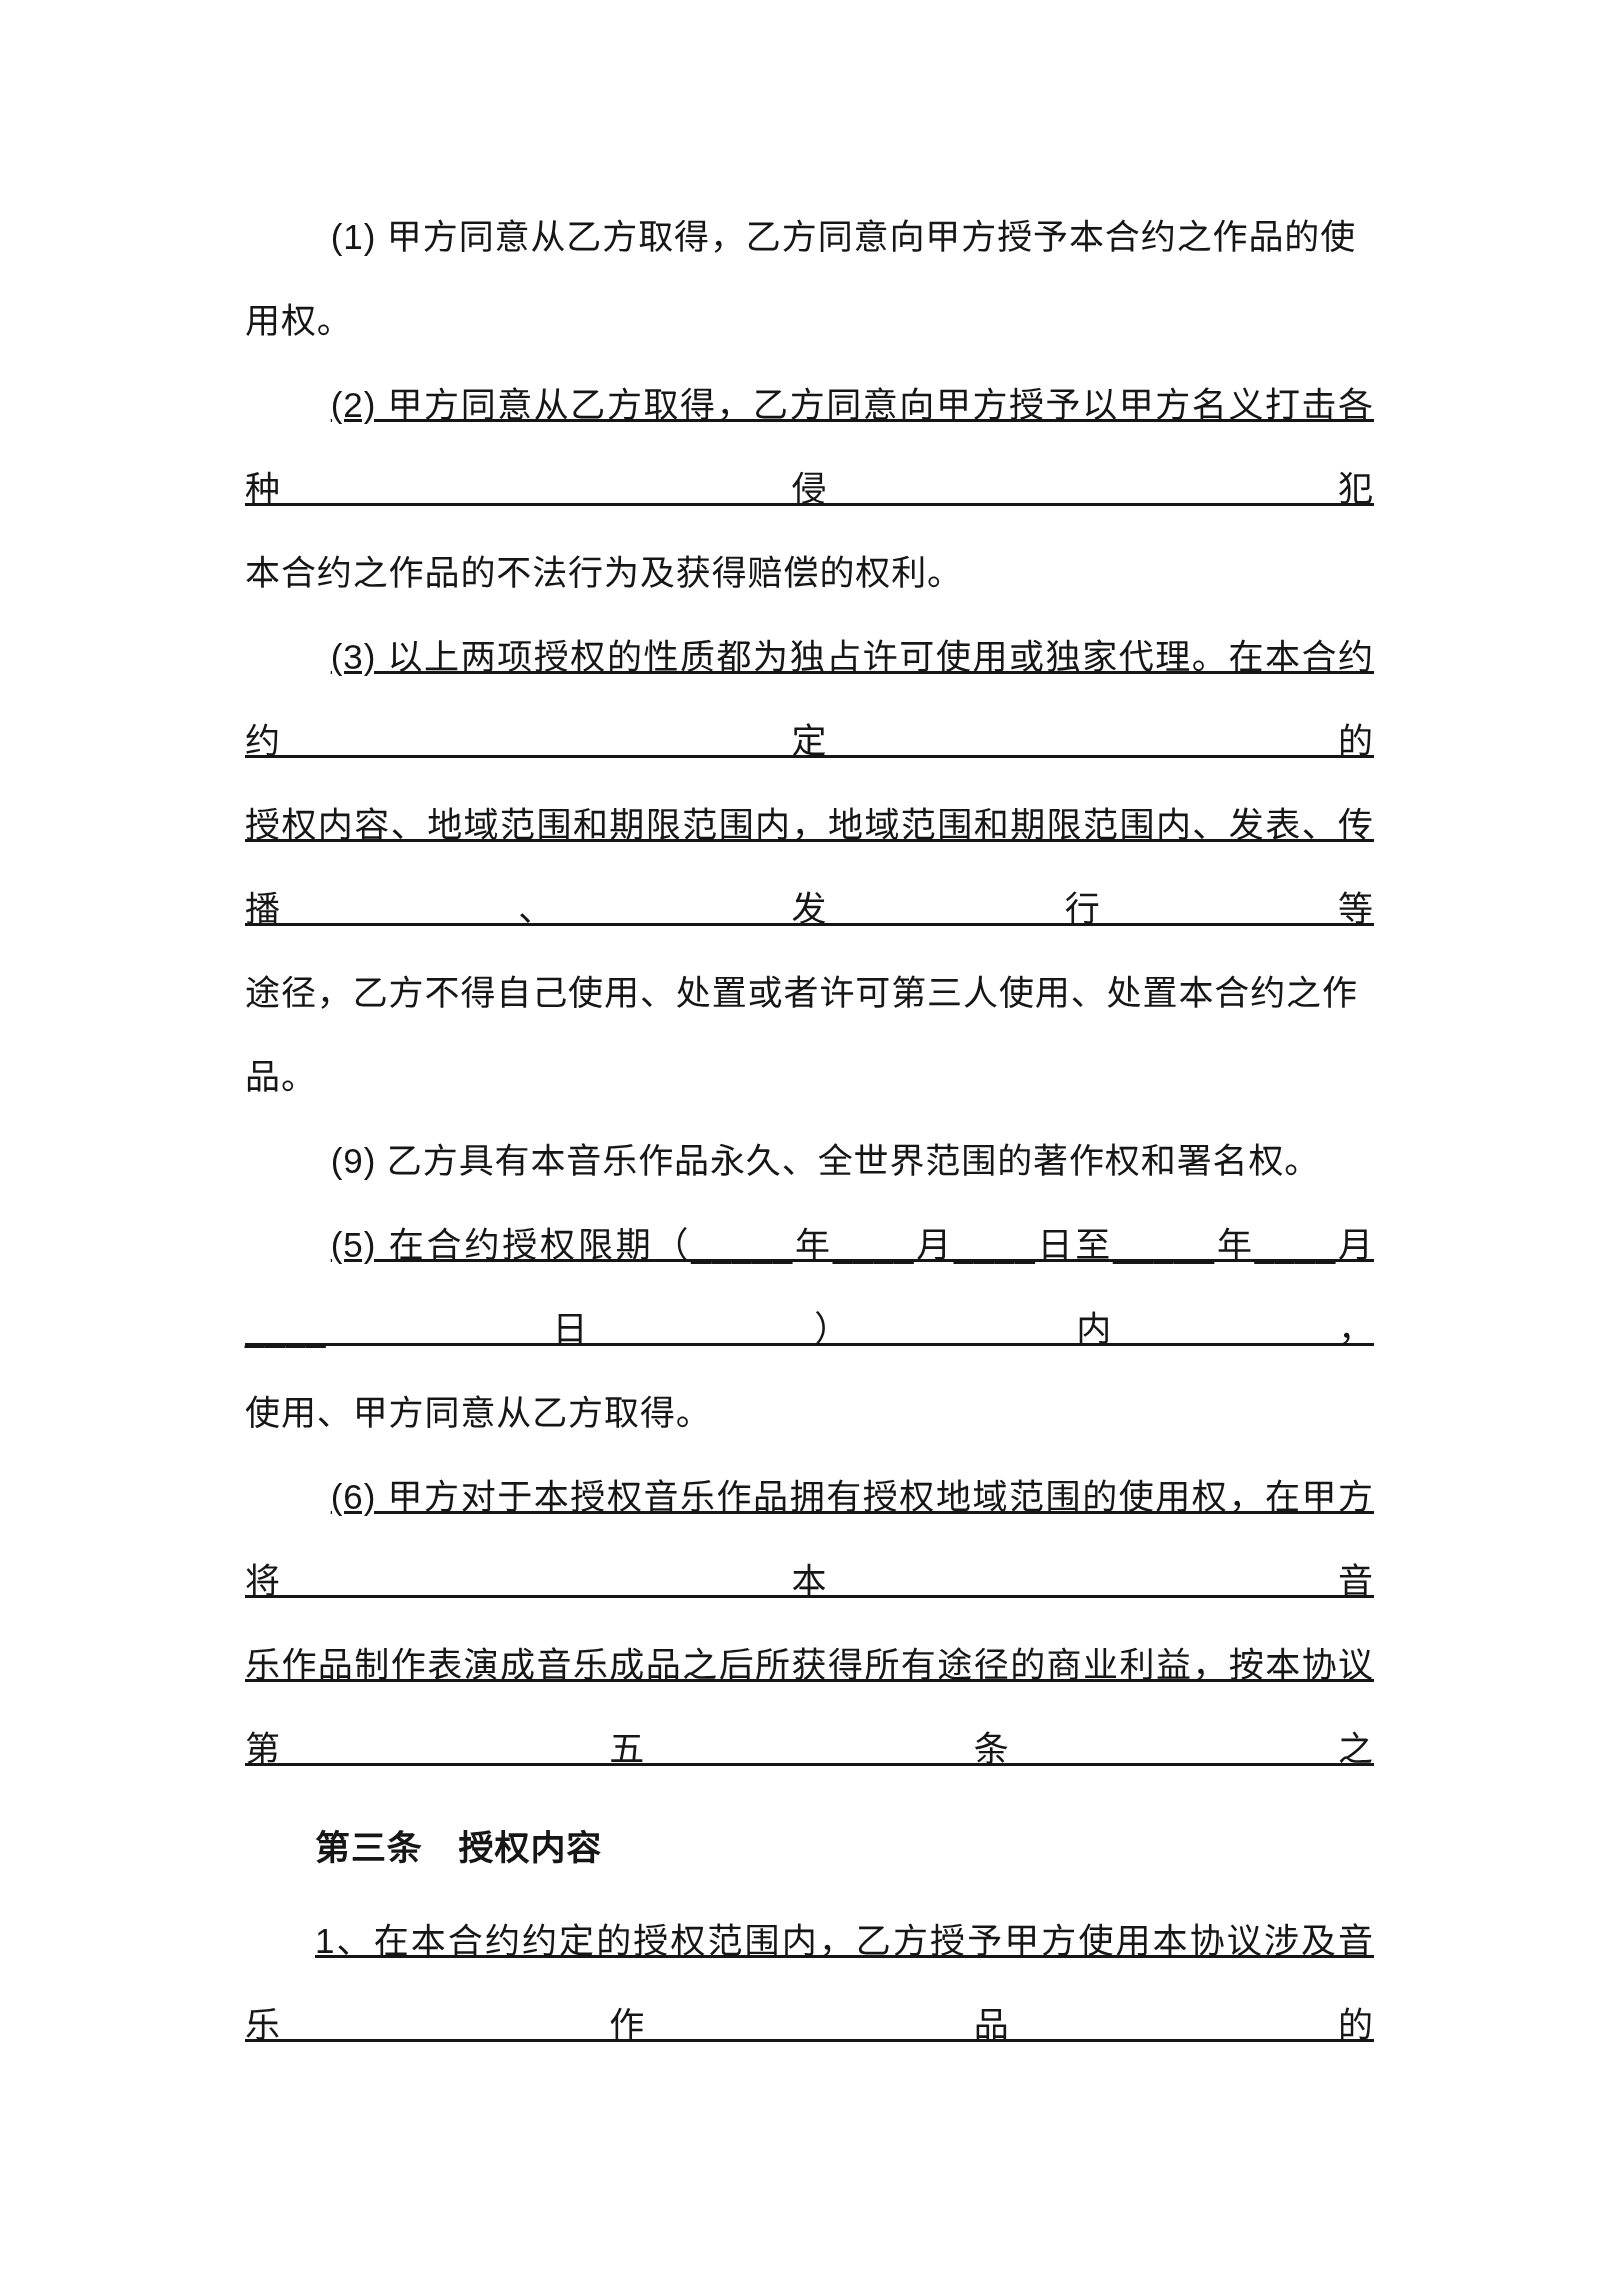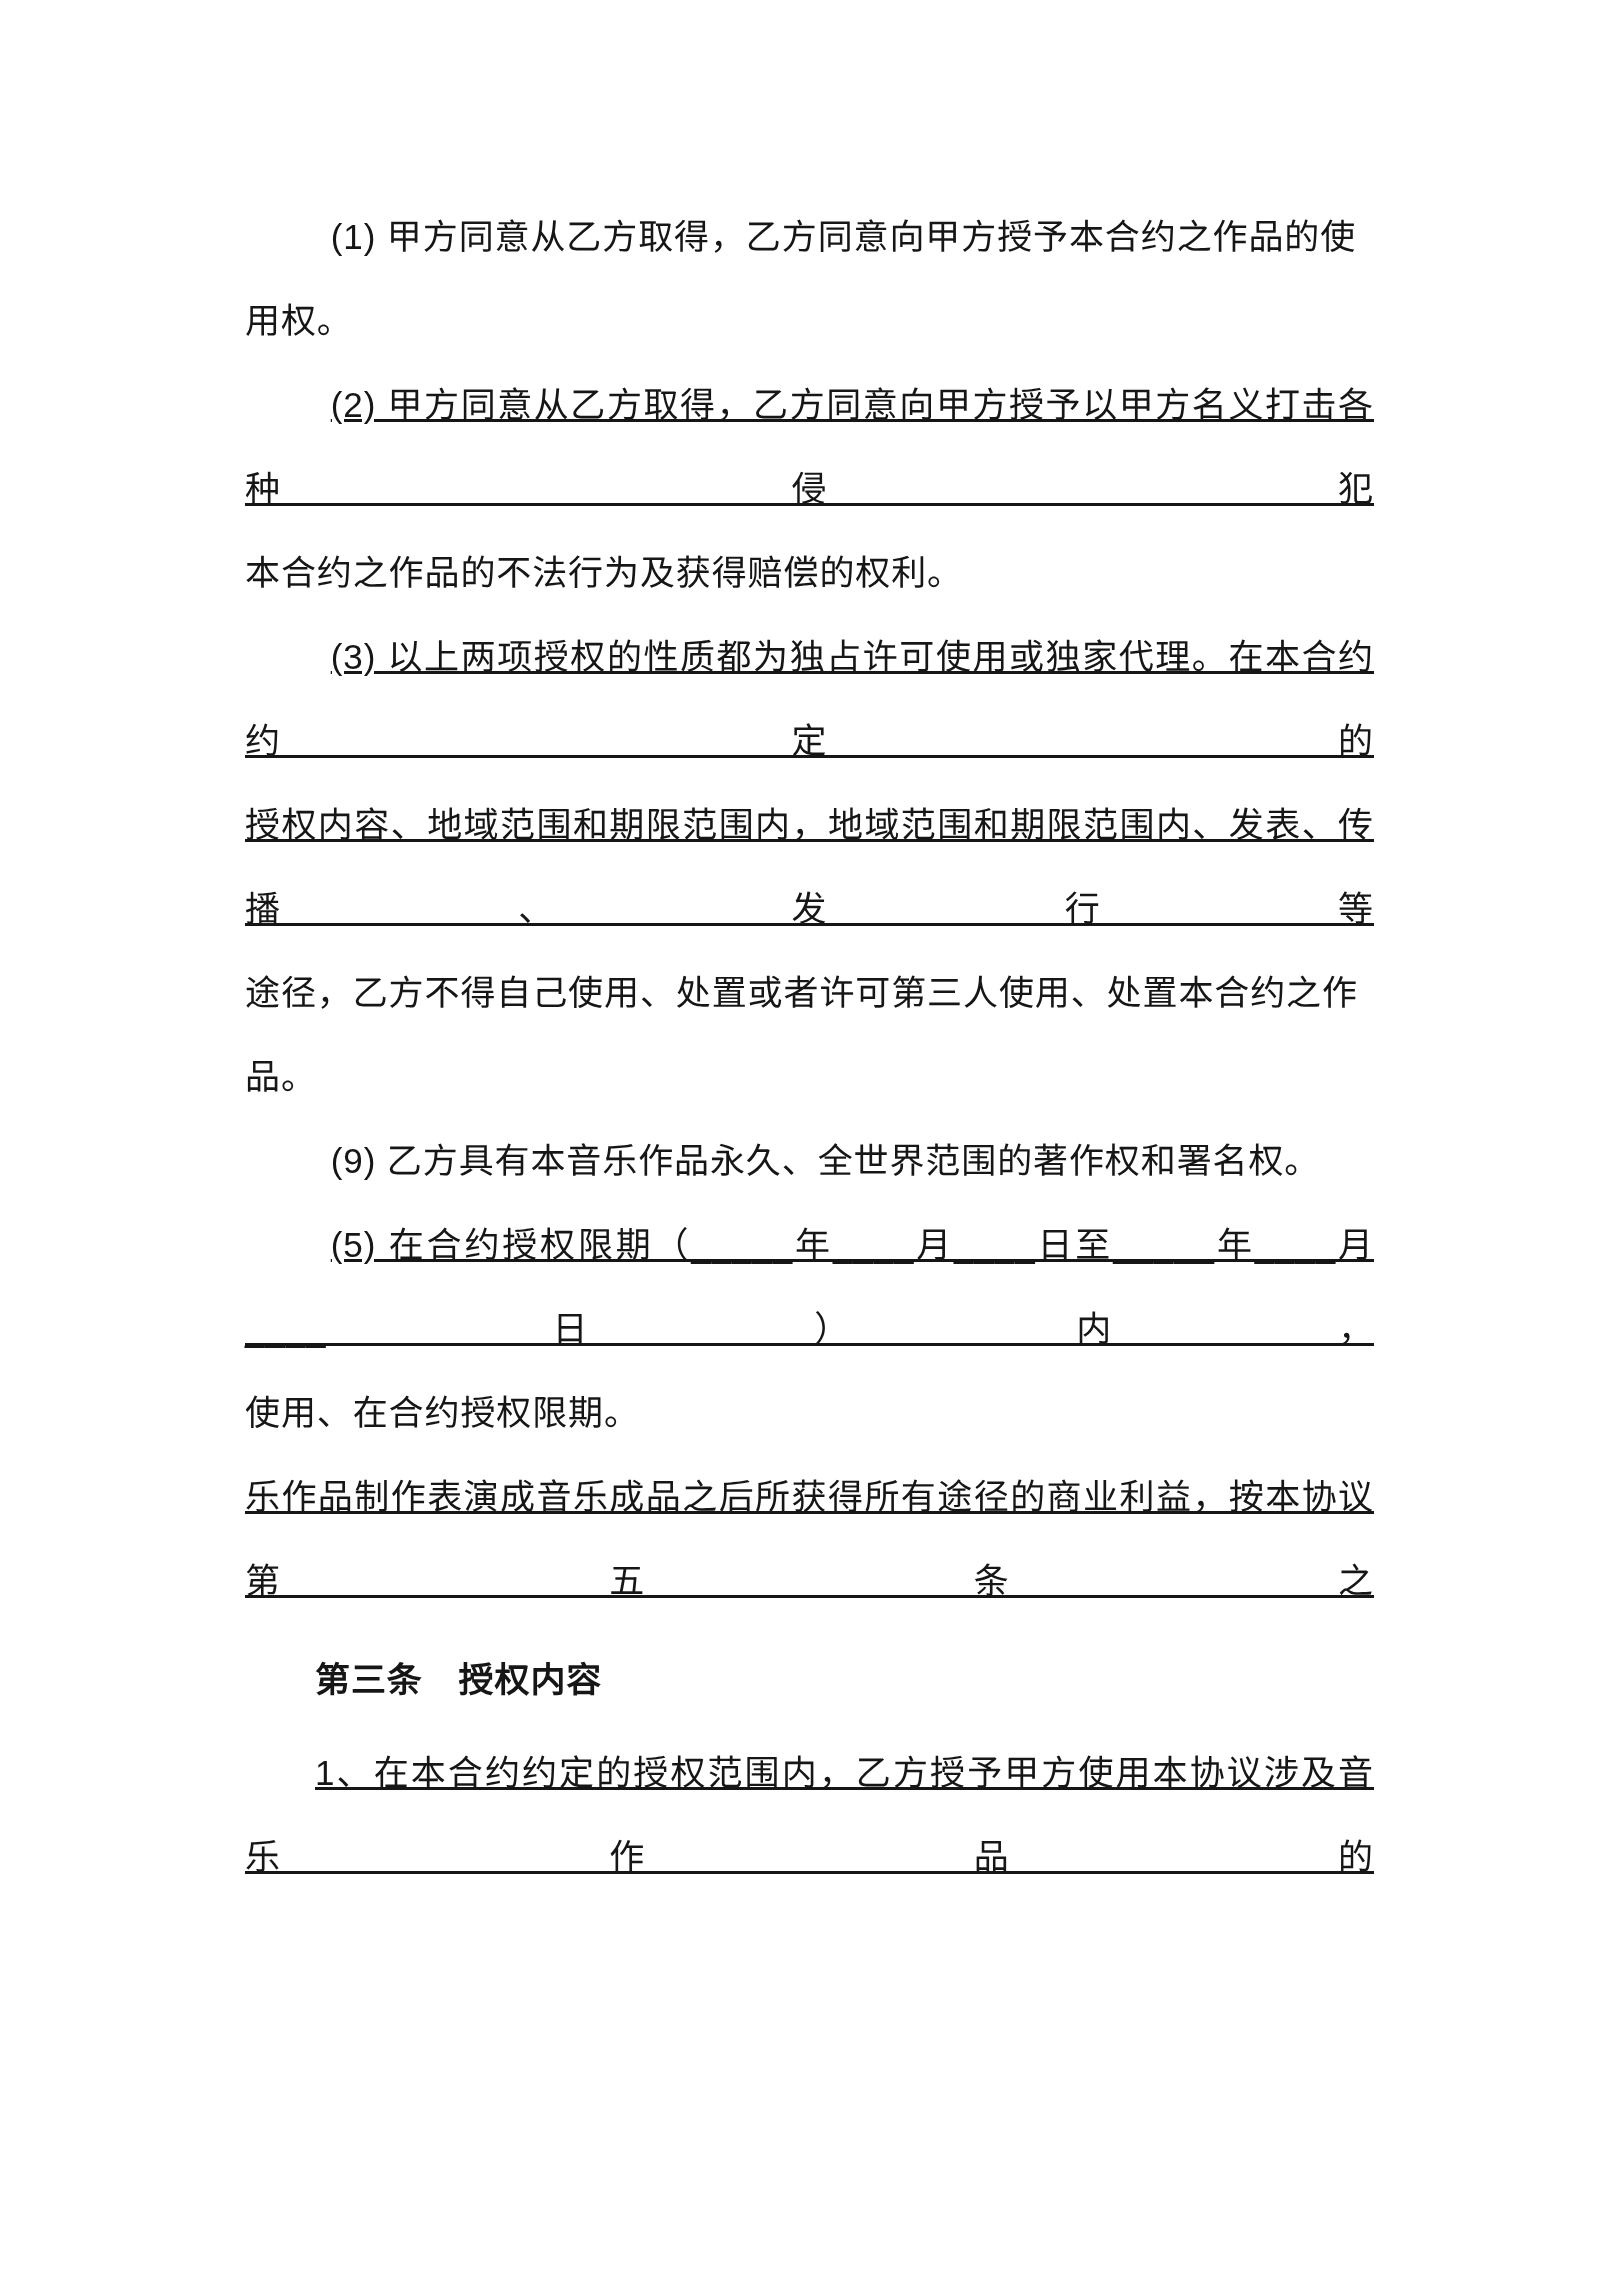--- a/index.html
+++ b/index.html
@@ -56,20 +56,21 @@
 <div class="page">
   <div class="doc-body">
     <div class="line indent">(1) 甲方同意从乙方取得，乙方同意向甲方授予本合约之作品的使用权。</div>
     <div class="line indent justify">(2) 甲方同意从乙方取得，乙方同意向甲方授予以甲方名义打击各种侵犯</div>
     <div class="line">本合约之作品的不法行为及获得赔偿的权利。</div>
     <div class="line indent justify">(3) 以上两项授权的性质都为独占许可使用或独家代理。在本合约约定的</div>
     <div class="line justify">授权内容、地域范围和期限范围内，地域范围和期限范围内、发表、传播、发行等</div>
     <div class="line">途径，乙方不得自己使用、处置或者许可第三人使用、处置本合约之作品。</div>
     <div class="line indent">(9) 乙方具有本音乐作品永久、全世界范围的著作权和署名权。</div>
     <div class="line indent justify">(5) 在合约授权限期（_____年____月____日至_____年____月____日）内，</div>
-    <div class="line">使用、在合约授权限期。</div>
+    <div class="line">使用、甲方同意从乙方取得。</div>
+    <div class="line indent justify">(6) 甲方对于本授权音乐作品拥有授权地域范围的使用权，在甲方将本音</div>
     <div class="line justify">乐作品制作表演成音乐成品之后所获得所有途径的商业利益，按本协议第五条之</div>
     <div class="line indent2 heading">第三条　授权内容</div>
     <div class="line indent2 justify">1、在本合约约定的授权范围内，乙方授予甲方使用本协议涉及音乐作品的</div>
 
   </div>
 </div>
 
 
 </body></html>

